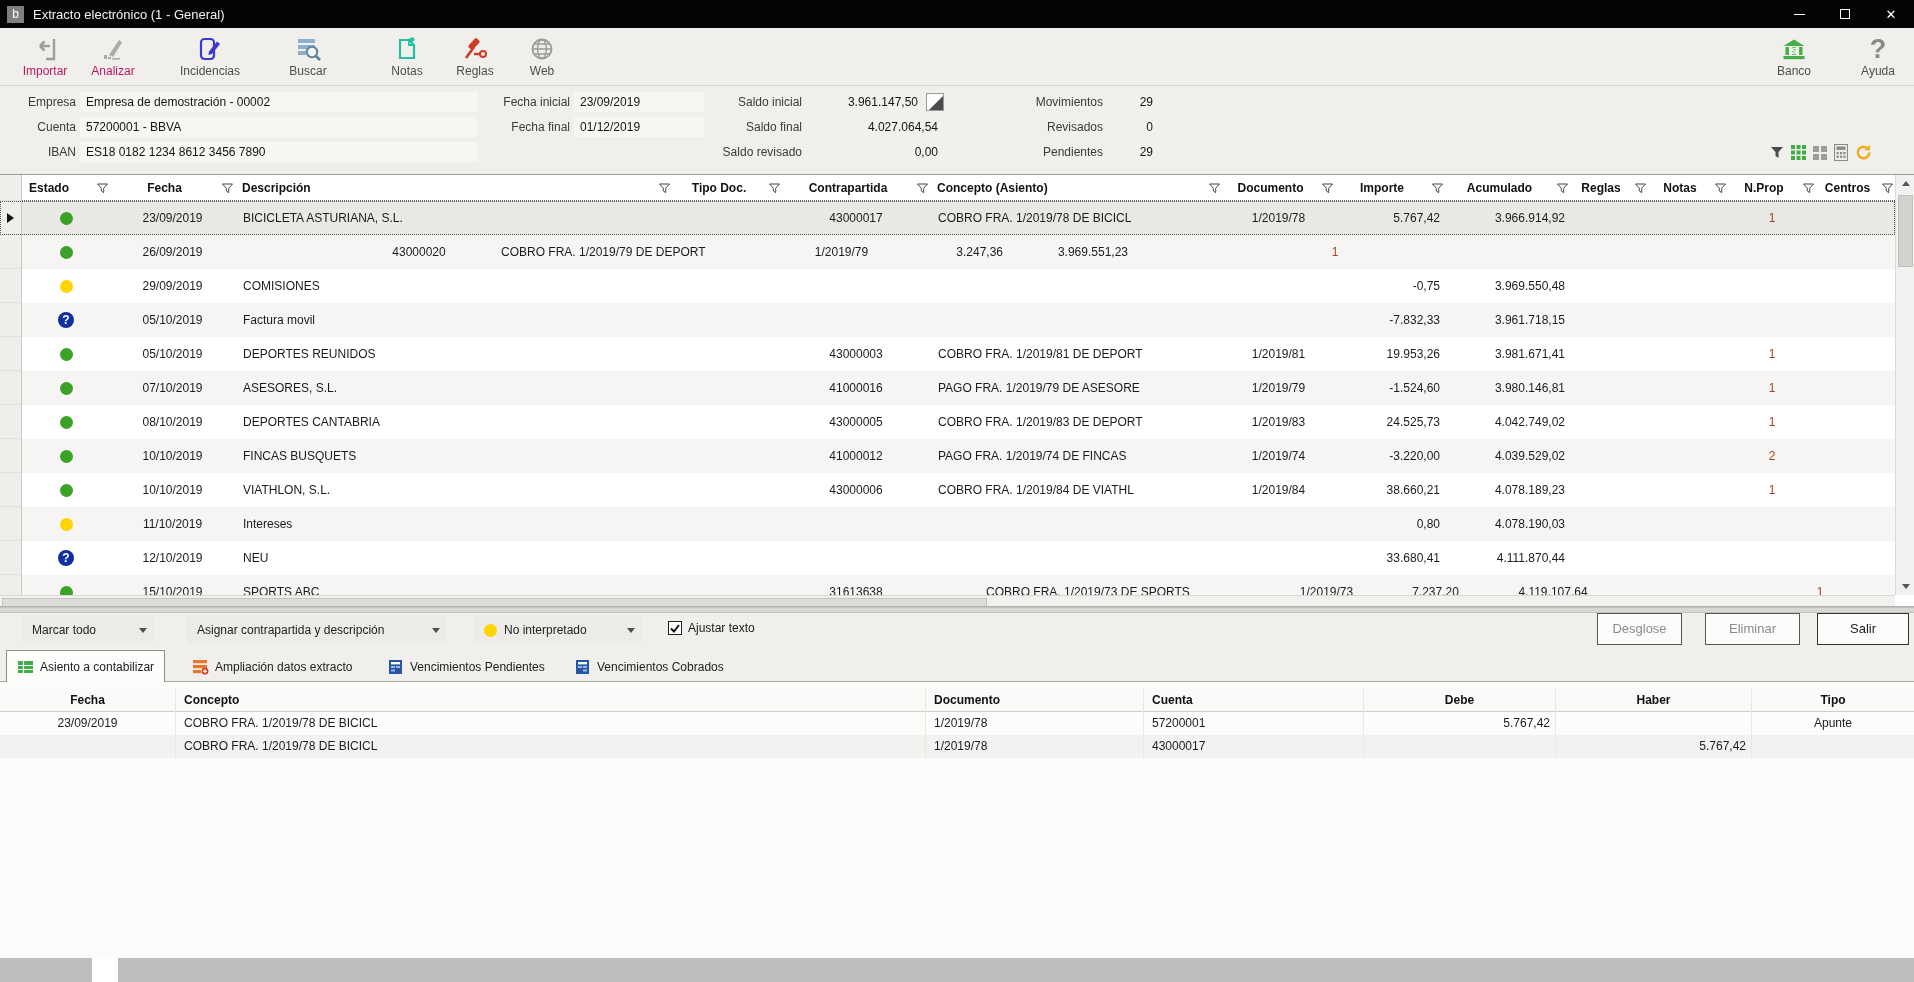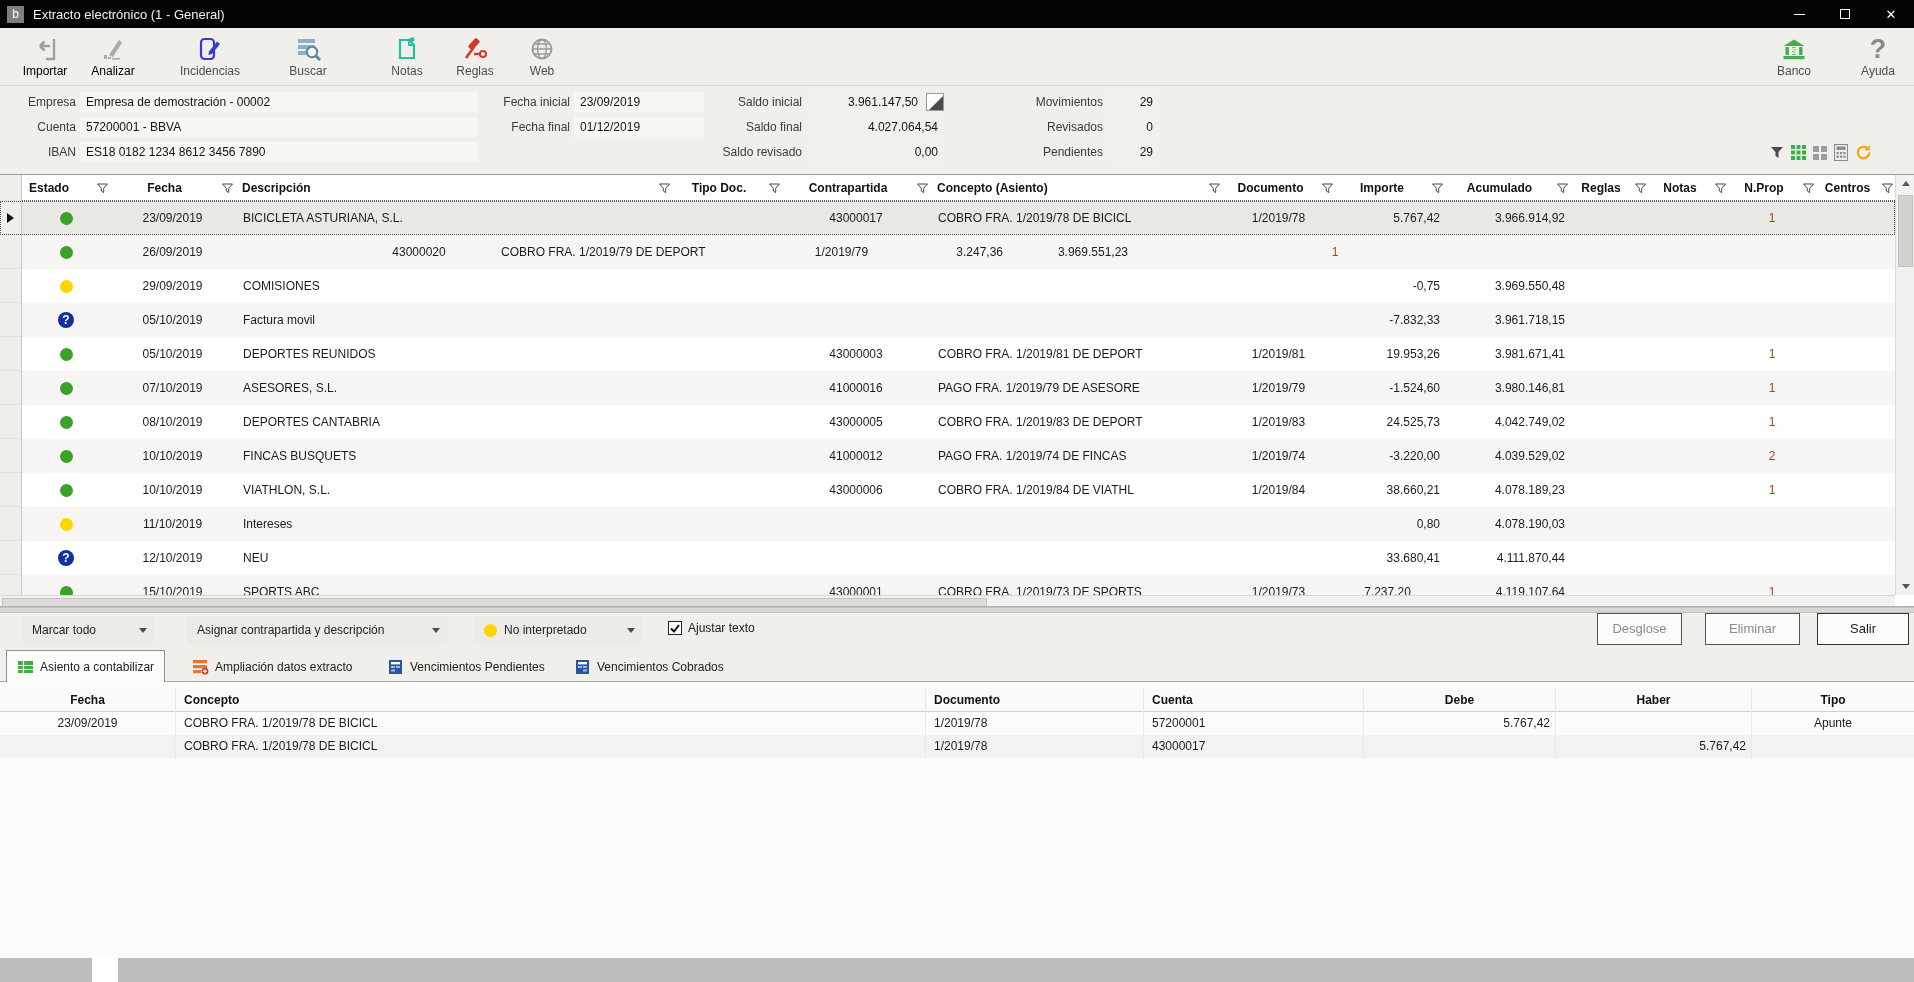--- a/index.html
+++ b/index.html
@@ -12,21 +12,21 @@
 .win-title{font-size:13px;color:#f2f2f2}
 .win-btns{margin-left:auto;display:flex;height:100%}
 .win-btn{width:46px;height:100%;display:flex;align-items:center;justify-content:center;color:#fff;font-size:13px}
 .min-bar{width:11px;height:1px;background:#fff;display:block}
 .max-box{width:10px;height:10px;border:1px solid #fff;display:block}
 
 #toolbar{position:absolute;left:0;top:28px;width:1914px;height:58px;background:#f0efec;border-bottom:1px solid #d9d8d4}
 .tbtn{position:absolute;top:6px;width:78px;display:flex;flex-direction:column;align-items:center}
 .tbtn .ticon{height:30px;display:flex;align-items:center;justify-content:center}
 .tbtn .tlabel{font-size:12px;color:#4d4d4d;margin-top:0px;white-space:nowrap}
-.tbtn.disabled .tlabel{color:#000000}
+.tbtn.disabled .tlabel{color:#be185d}
 
 #infobar{position:absolute;left:0;top:86px;width:1914px;height:88px;background:#f0efec}
 .flabel{position:absolute;height:20px;line-height:20px;text-align:right;color:#3a3a3a;white-space:nowrap}
 .ffield{position:absolute;height:20px;line-height:20px;background:#f7f6f3;padding:0 6px;white-space:nowrap;overflow:hidden;color:#141414}
 .ffield.numf{text-align:right;background:#f1f0ec}
 .edit-box{position:absolute;width:18px;height:18px;background:#fff;border:1px solid #9a9a9a;overflow:hidden}
 .edit-tri{position:absolute;right:0;bottom:0;width:0;height:0;border-left:14px solid transparent;border-bottom:14px solid #4b4b4b}
 #mini-icons{position:absolute;left:1770px;top:58px;display:flex;gap:7px;align-items:center}
 .mini{display:flex;align-items:center;justify-content:center}
 
@@ -603,25 +603,25 @@
           <div class="g-cell v-center" style="width: 79px;"></div>
         </div>
         <div class="g-row alt">
           <div class="gutter-cell"></div>
           <div class="g-cell v-icon" style="width: 88px;">
             <div class="dot green"></div>
           </div>
           <div class="g-cell v-center" style="width: 125px;">15/10/2019</div>
           <div class="g-cell v-left" style="width: 437px;">SPORTS ABC</div>
           <div class="g-cell v-center" style="width: 110px;"></div>
-          <div class="g-cell v-center" style="width: 148px;">43000001</div>
-          <div class="g-cell v-left" style="width: 292px;">COBRO FRA. 1/2019/73 DE SPORTS</div>
+          <div class="g-cell v-center" style="width: 148px;">31613638</div>
+          <div class="g-cell v-left" style="width: 292px; margin-left: 48px;">COBRO FRA. 1/2019/73 DE SPORTS</div>
           <div class="g-cell v-center" style="width: 113px;">1/2019/73</div>
           <div class="g-cell v-right" style="width: 110px; text-align: center;">7.237,20</div>
-          <div class="g-cell v-right" style="width: 125px;">4.119.107,64</div>
+          <div class="g-cell v-right" style="width: 125px; text-align: center;">4.119.107,64</div>
           <div class="g-cell v-center" style="width: 78px;"></div>
           <div class="g-cell v-center" style="width: 80px;"></div>
           <div class="g-cell v-center nprop" style="width: 88px;">1</div>
           <div class="g-cell v-center" style="width: 79px;"></div>
         </div>
       </div>
     <div id="hscroll">
         <div id="hthumb"></div>
       </div>
     <div id="vscroll">

